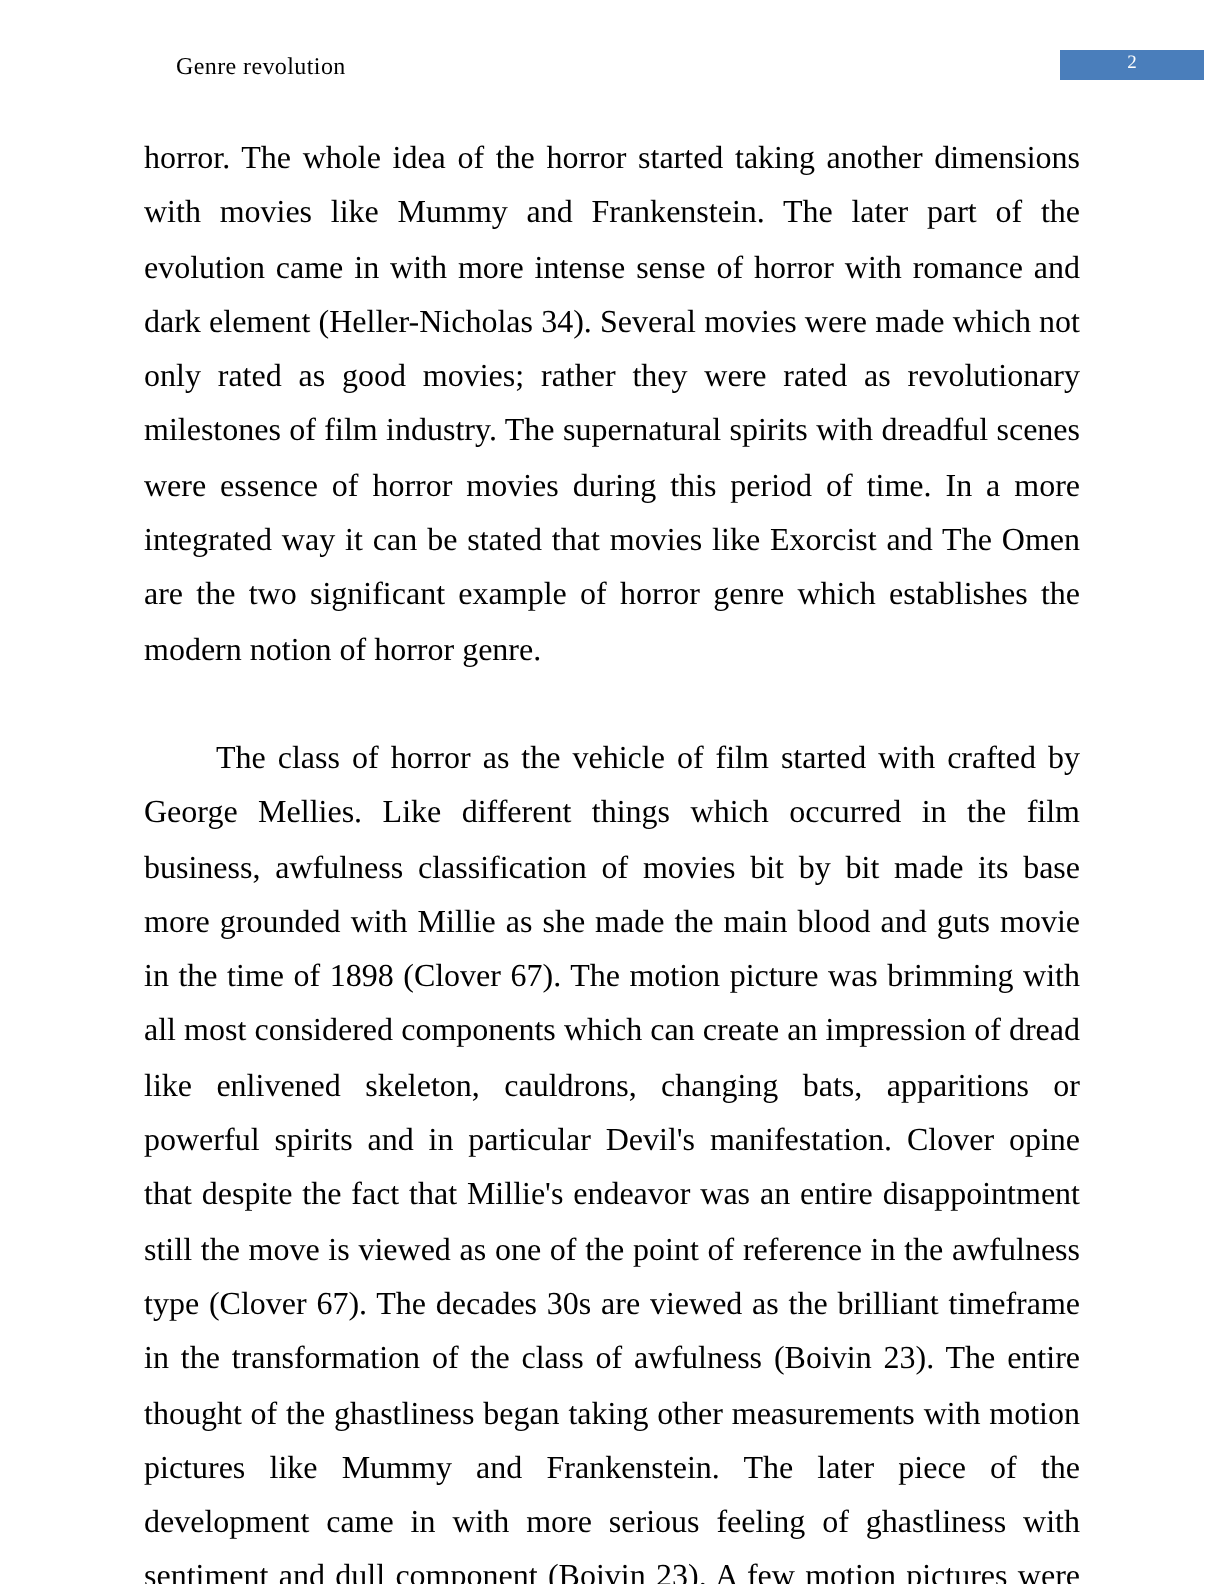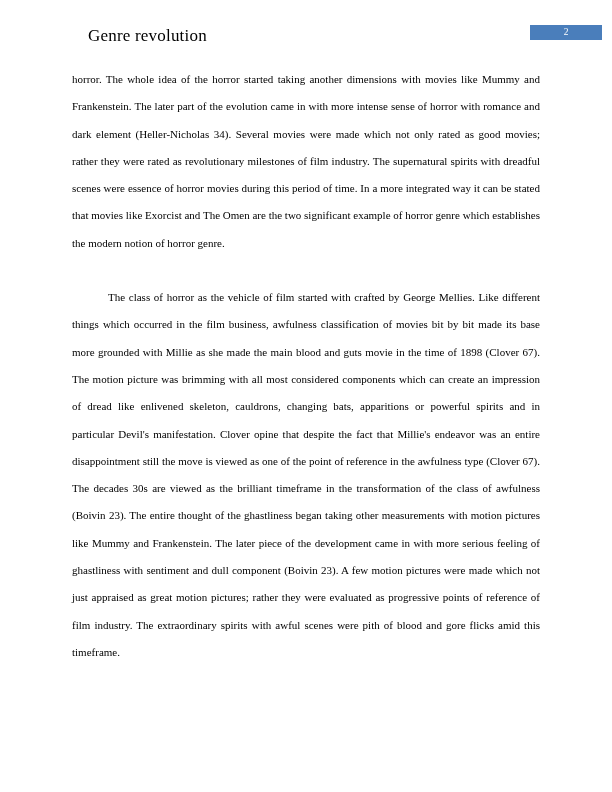--- a/index.html
+++ b/index.html
@@ -25,21 +25,21 @@
     position: absolute;
     top: 26px;
     left: 0;
     width: 612px;
     height: 24px;
   }
   .running-head {
     position: absolute;
     left: 88px;
     top: 0px;
-    font-size: 17px;
+    font-size: 12px;
     font-family: "Liberation Serif", serif;
     color: #000000;
     letter-spacing: 0.2px;
   }
   .page-number-badge {
     position: absolute;
     right: 10px;
     top: -1px;
     width: 72px;
     height: 15px;
@@ -51,21 +51,21 @@
     line-height: 15px;
   }
   .content {
     position: absolute;
     top: 66px;
     left: 72px;
     width: 468px;
   }
   p.body-par {
     margin: 0 0 0 0;
-    font-size: 11px;
+    font-size: 16px;
     line-height: 27.3px;
     text-align: justify;
     text-justify: inter-word;
     color: #000000;
   }
   p.body-par.indent {
     text-indent: 36px;
   }
   .par-gap {
     height: 27px;

